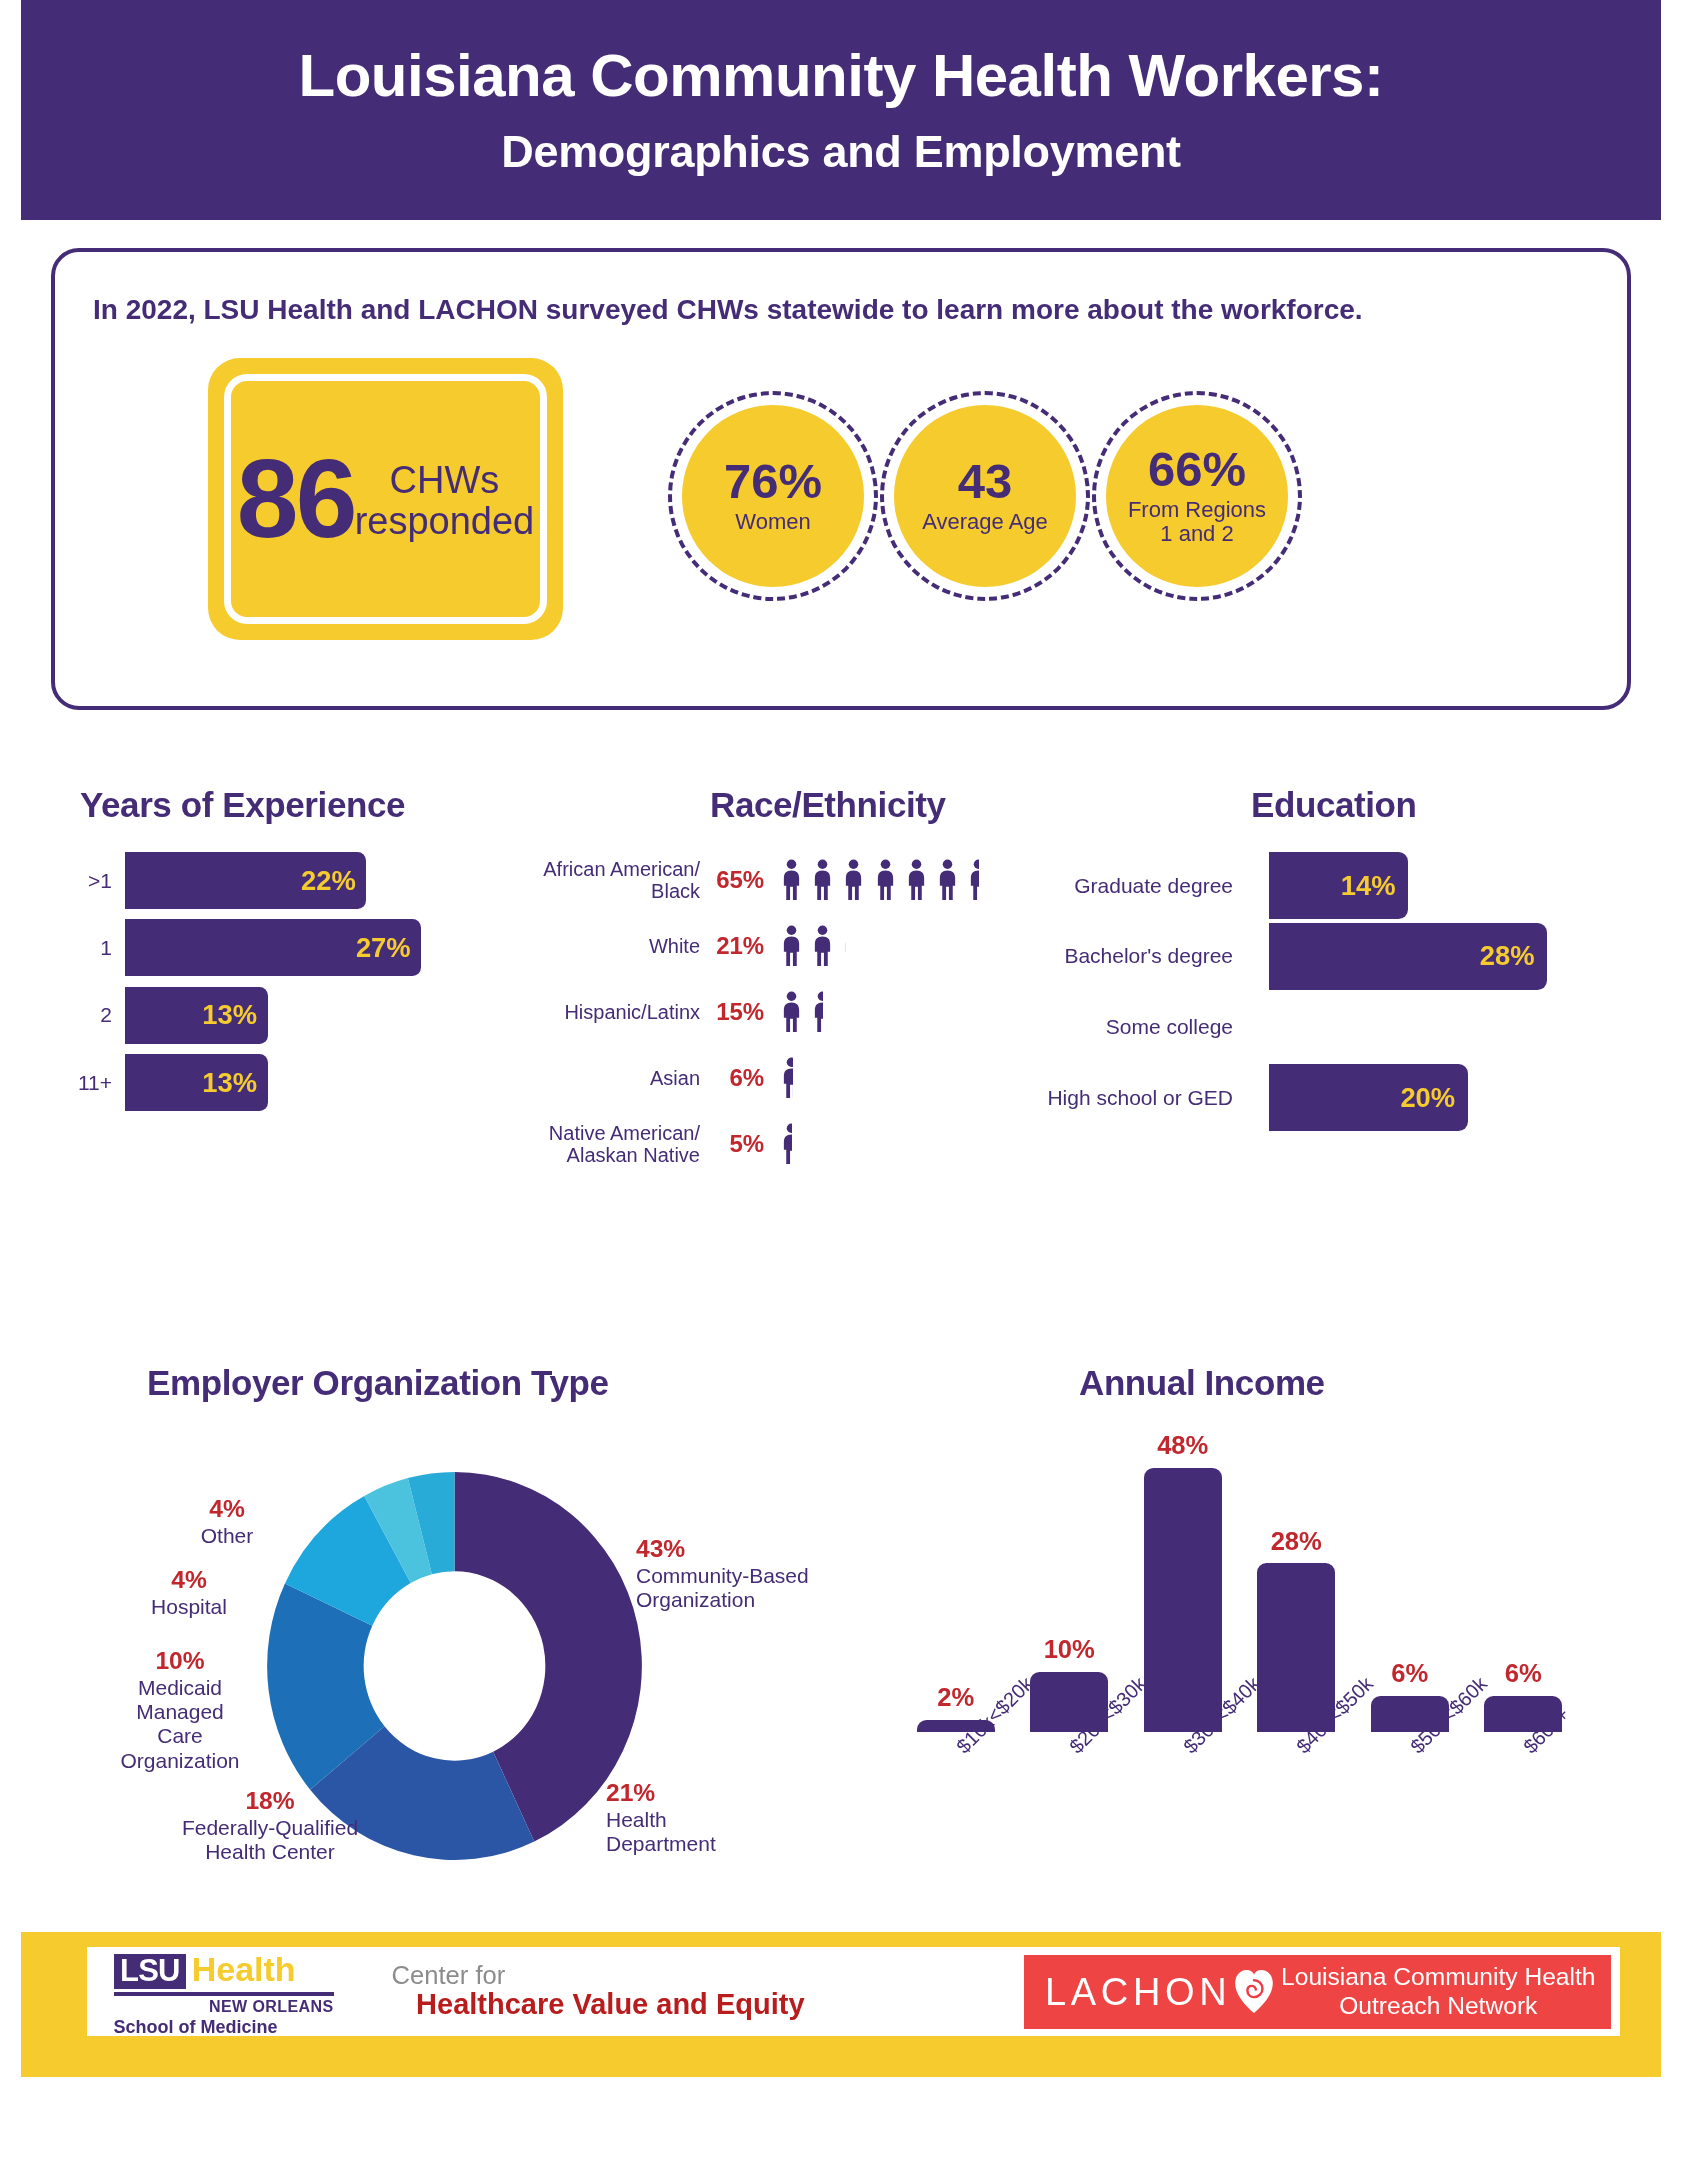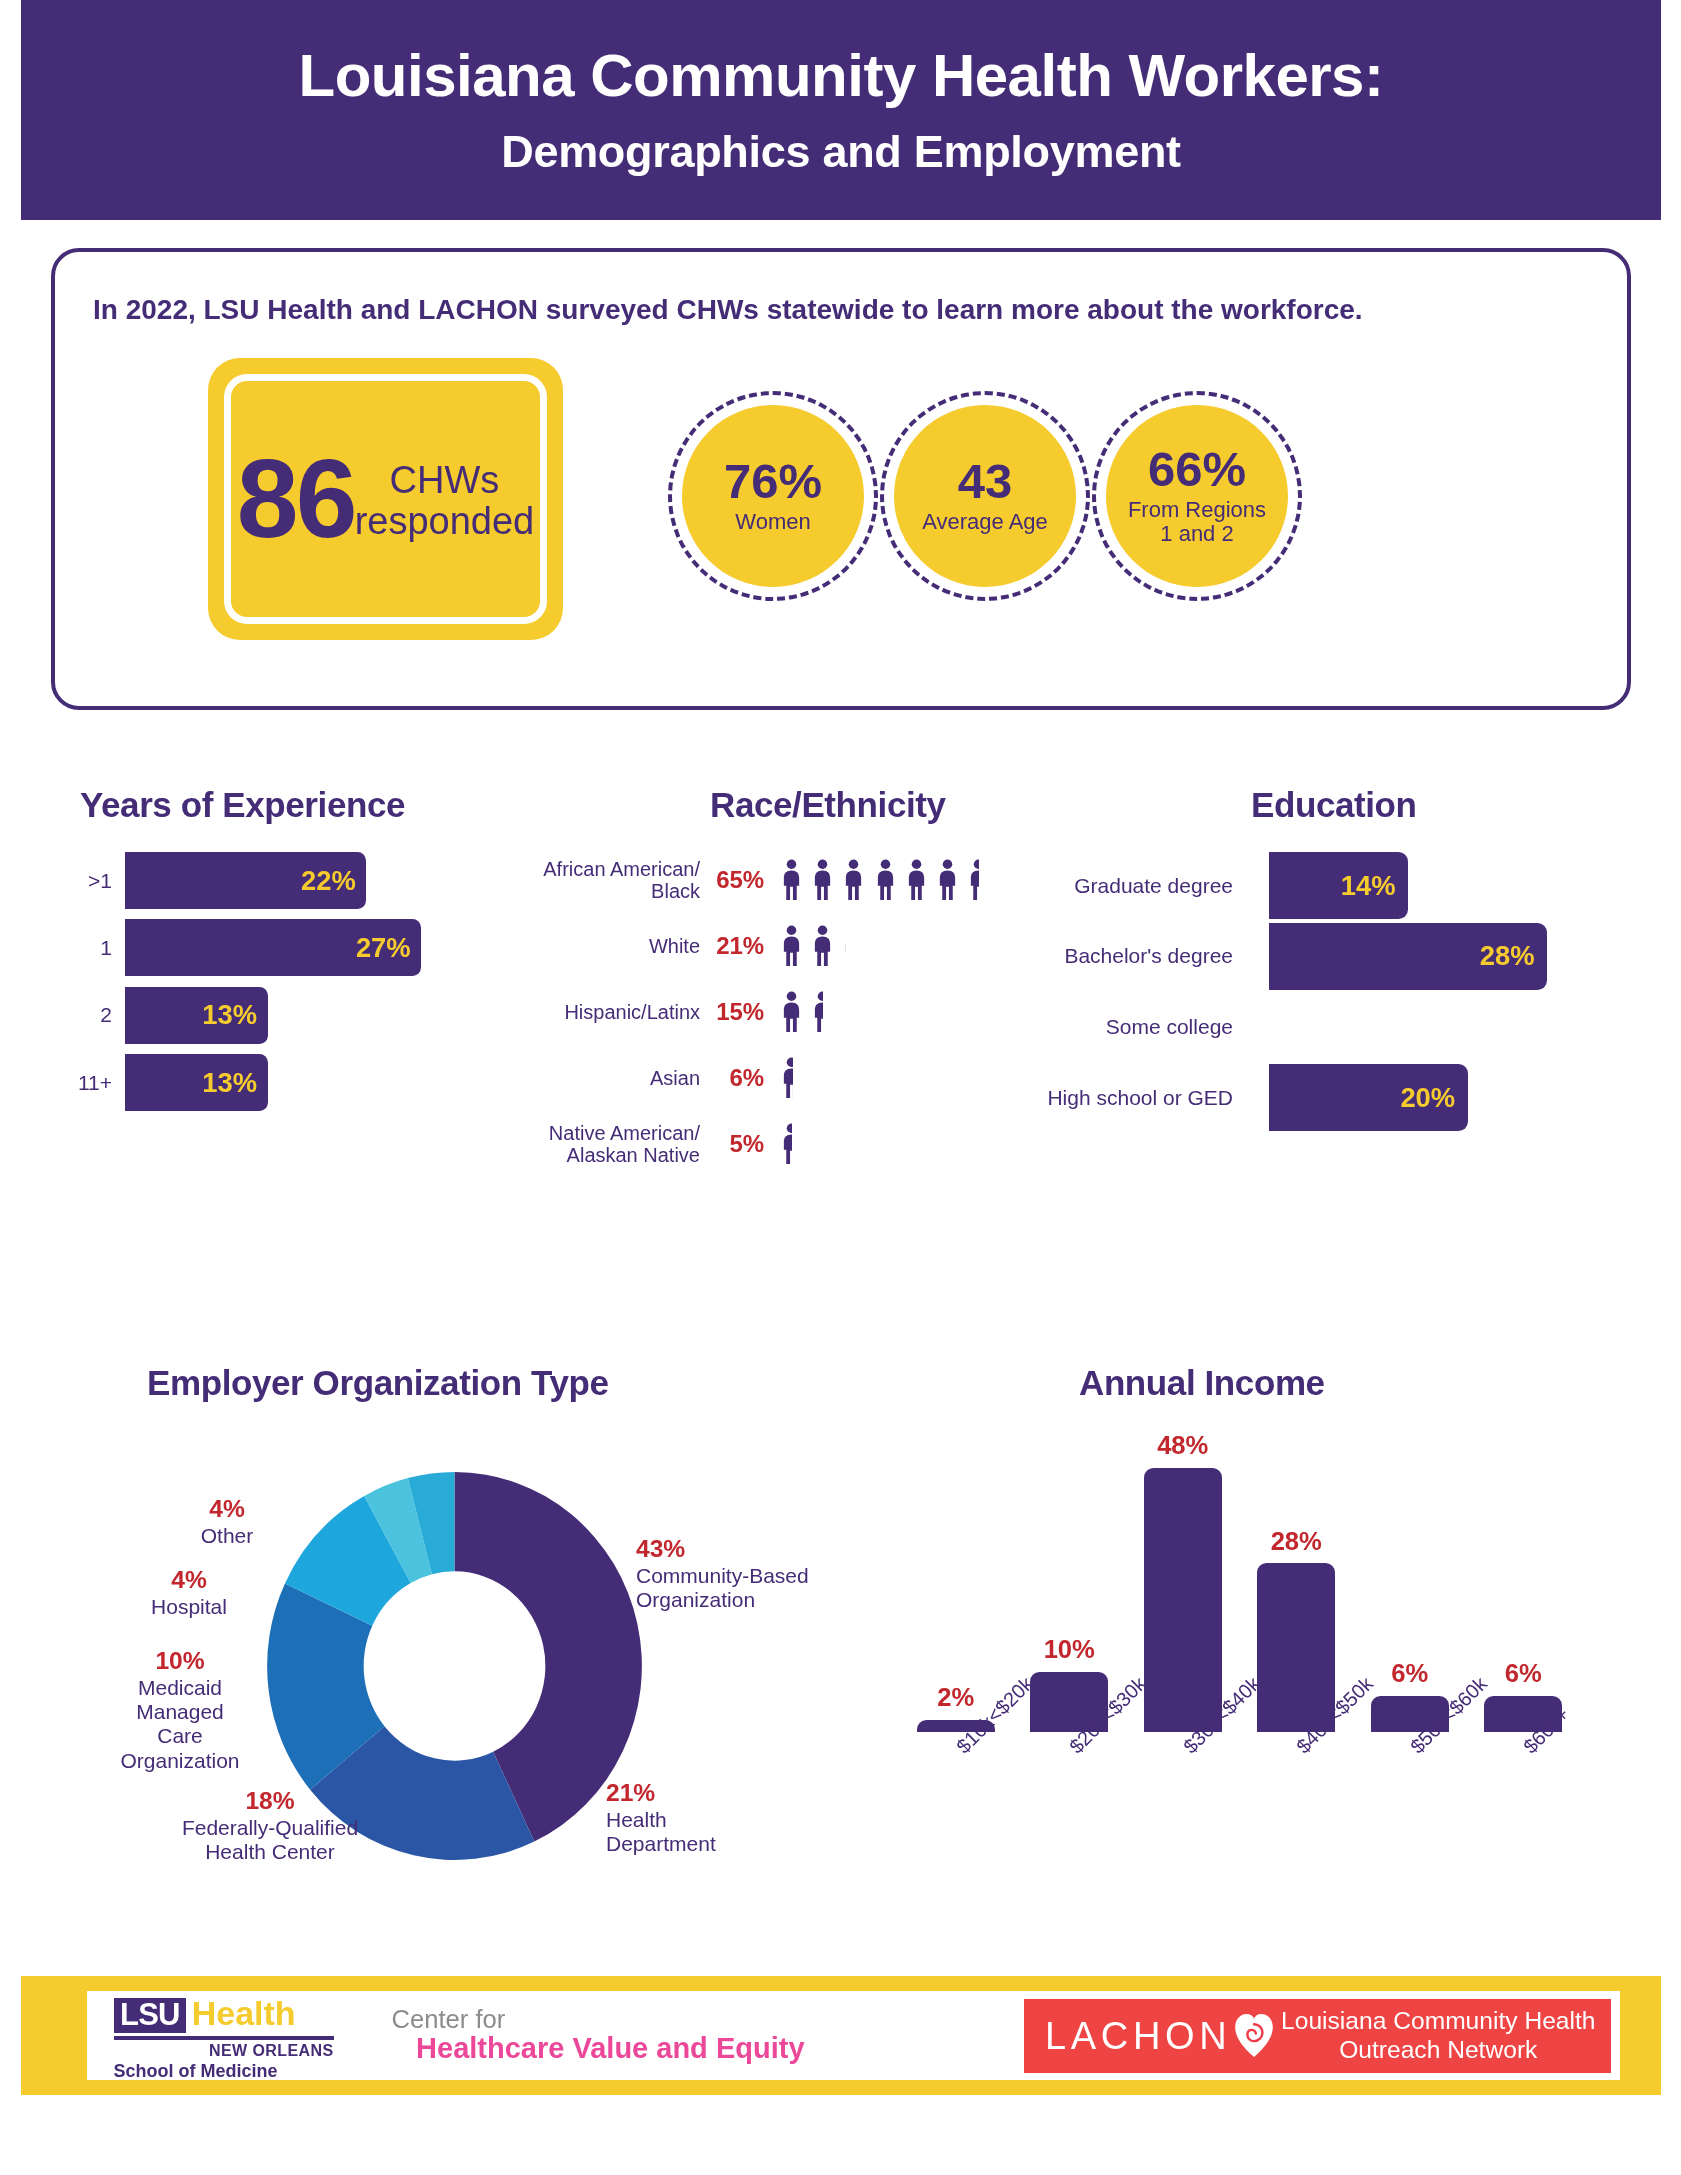--- a/index.html
+++ b/index.html
@@ -152,21 +152,21 @@
   #income-labels { position:absolute; left:0; bottom:0; width:100%; height:85px; display:flex; }
   .vlab-cell { flex:1; position:relative; }
   .vlab {
     position:absolute; left:50%; top:5.7px;
     transform-origin:left top; transform:rotate(-45deg) translateX(-5.7px);
     color:#452C76; font-size:20px; white-space:nowrap;
   }
 
   
   #footer-band {
-    position:absolute; left:21px; top:1976px; width:1640px; height:119px;
+    position:absolute; left:21px; top:1932px; width:1640px; height:145px;
     background:#F5CB2E; display:flex; align-items:center;
   }
   #footer-inner {
     position:absolute; left:66px; top:15px; width:1533px; height:89px;
     background:#ffffff; display:flex; align-items:center;
   }
   
   #lsu-logo { position:relative; width:246px; height:79px; margin-left:26.5px; flex:none; }
   #lsu-top { display:flex; align-items:baseline; }
   #lsu-lsu {
@@ -180,21 +180,21 @@
   #lsu-neworleans {
     color:#452C76; font-size:16px; font-weight:bold; text-align:right; width:220px;
     letter-spacing:0.4px; margin-top:1.9px;
   }
   #lsu-som {
     color:#452C76; font-size:18px; font-weight:bold; margin-top:0.9px;
   }
   
   #center-name { margin-left:32px; flex:none; }
   #center-for { color:#8c8c8c; font-size:25.6px; line-height:1.05; }
-  #center-title { color:#ec4899; font-size:29px; font-weight:bold; line-height:1.1; margin-left:24.6px; }
+  #center-title { color:#b91c1c; font-size:29px; font-weight:bold; line-height:1.1; margin-left:24.6px; }
   
   #lachon-logo {
     margin-left:auto; margin-right:9.5px; height:74px; background:#ef4444;
     display:flex; align-items:center; padding:0 15px 0 21px; flex:none;
   }
   #lachon-word { color:#ffffff; font-size:38px; letter-spacing:4.7px; line-height:1; }
   #lachon-heart { width:42px; height:47px; margin:0 5.7px 0 1.9px; flex:none; }
   #lachon-name { color:#ffffff; font-size:24.6px; line-height:1.16; text-align:center; }
 </style>
 </head>

